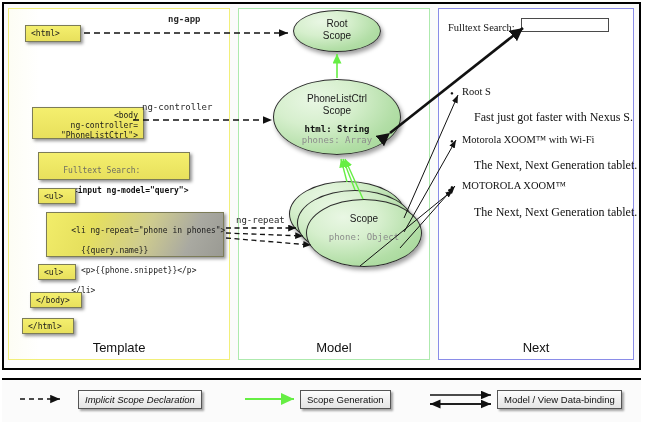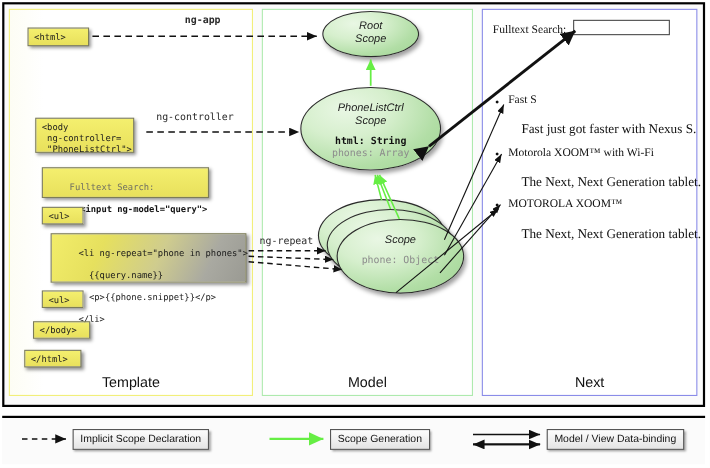--- a/index.html
+++ b/index.html
@@ -56,21 +56,21 @@
   }
 
   
   .ellipse{
     position:absolute;box-sizing:border-box;
     border:1.4px solid #2b2b2b;border-radius:50%;
     background:radial-gradient(ellipse at 32% 26%,#e9f7e4 0%,#d6efcd 34%,#b2dea6 68%,#9ed392 100%);
     box-shadow:2px 3px 4px rgba(0,0,0,0.38);
     text-align:center;color:#1b1b1b;
   }
-  .ellipse .ttl{font-size:10px;line-height:12px;font-style:italic;}
+  .ellipse .ttl{font-size:10px;line-height:12px;}
   .ellipse .attr{
     font-family:"DejaVu Sans Mono","Liberation Mono",monospace;
     font-size:9px;line-height:11px;
   }
   .attr-strong{font-weight:bold;color:#111;}
   .attr-weak{color:#8c8c8c;}
 
   
   .view-ser{font-family:"Liberation Serif","DejaVu Serif",serif;color:#111;}
   #fulltext-label{position:absolute;left:448px;top:22px;font-size:10.5px;}
@@ -103,21 +103,21 @@
   </div>
   <div class="panel" id="panel-model">
     <div class="panel-label">Model</div>
   </div>
   <div class="panel" id="panel-view">
     <div class="panel-label">Next</div>
   </div>
 
   <div class="codebox" style="left:25px;top:25px;width:56px;height:17px;">&lt;html&gt;</div>
 
-  <div class="codebox" style="left:32px;top:107px;width:90px;height:32px;">&lt;body
+  <div class="codebox" style="left:32px;top:107px;width:112px;height:32px;text-align:right;">&lt;body
  ng-controller=
  "PhoneListCtrl"&gt;</div>
 
   <div class="codebox" style="left:38px;top:152px;width:152px;height:28px;">
     <span class="dim">Fulltext Search:</span><br>
     <span class="bold">  &lt;input ng-model="query"&gt;</span>
   </div>
 
   <div class="codebox" style="left:38px;top:188px;width:38px;height:16px;">&lt;ul&gt;</div>
 
@@ -155,39 +155,39 @@
   <div class="ellipse" style="left:306px;top:199px;width:116px;height:68px;padding-top:13px;">
     <div class="ttl">Scope</div>
     <div class="attr attr-weak" style="margin-top:7px;">phone: Object</div>
   </div>
 
   <div class="view-ser" id="fulltext-label">Fulltext Search:</div>
   <input id="search-input" type="text" placeholder="" style="">
 
   <div class="view-ser phone-item" style="top:86px;">
     <span class="bullet">•</span>
-    <span>Fast S</span>
+    <span>Root S</span>
   </div>
   <div class="view-ser phone-snip" style="top:110px;">Fast just got faster with Nexus S.</div>
 
   <div class="view-ser phone-item" style="top:134px;">
     <span class="bullet">•</span>
     <span>Motorola XOOM™  with Wi-Fi</span>
   </div>
   <div class="view-ser phone-snip" style="top:158px;">The Next, Next Generation tablet.</div>
 
   <div class="view-ser phone-item" style="top:180px;">
     <span class="bullet">•</span>
     <span>MOTOROLA XOOM™</span>
   </div>
   <div class="view-ser phone-snip" style="top:205px;">The Next, Next Generation tablet.</div>
 
   <div class="legend-frame"></div>
 
-  <div class="legend-box" style="left:66px;top:390px;">Implicit Scope Declaration</div>
+  <div class="legend-box" style="left:78px;top:390px;font-style:italic;">Implicit Scope Declaration</div>
   <div class="legend-box" style="left:300px;top:390px;">Scope Generation</div>
   <div class="legend-box" style="left:497px;top:390px;">Model / View Data-binding</div>
 
   <svg id="arrows" viewBox="0 0 645 425">
     <defs>
       <marker id="ah-black" markerWidth="8" markerHeight="8" refX="7" refY="3" orient="auto" markerUnits="strokeWidth">
         <path d="M0,0 L7,3 L0,6 z" fill="#111"></path>
       </marker>
       <marker id="ah-black-s" markerWidth="7" markerHeight="7" refX="6" refY="2.6" orient="auto" markerUnits="strokeWidth">
         <path d="M0,0 L6,2.6 L0,5.2 z" fill="#111"></path>

